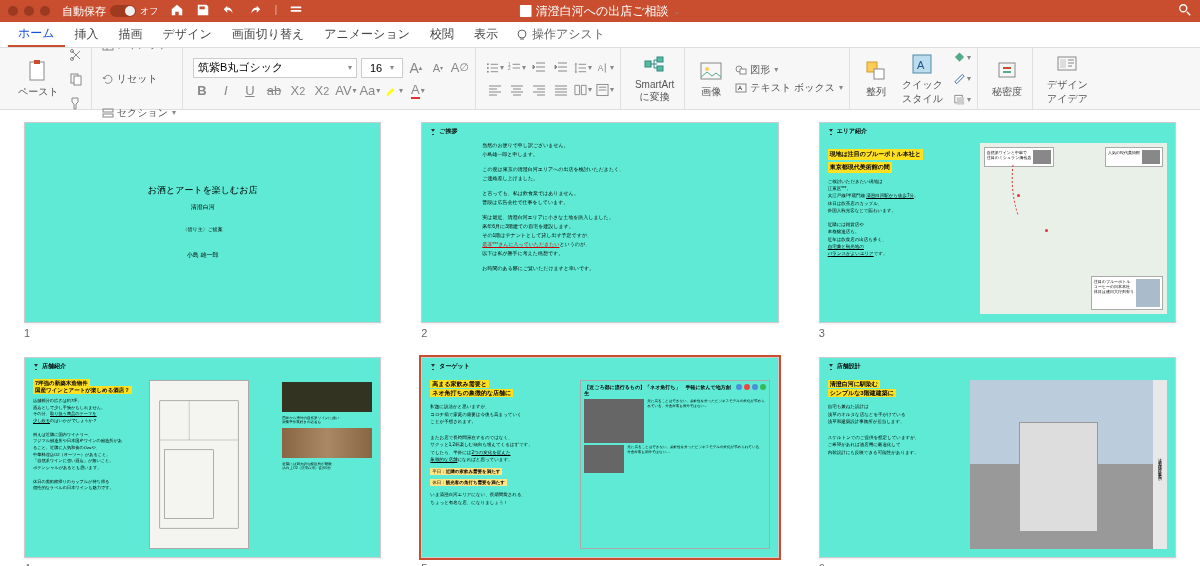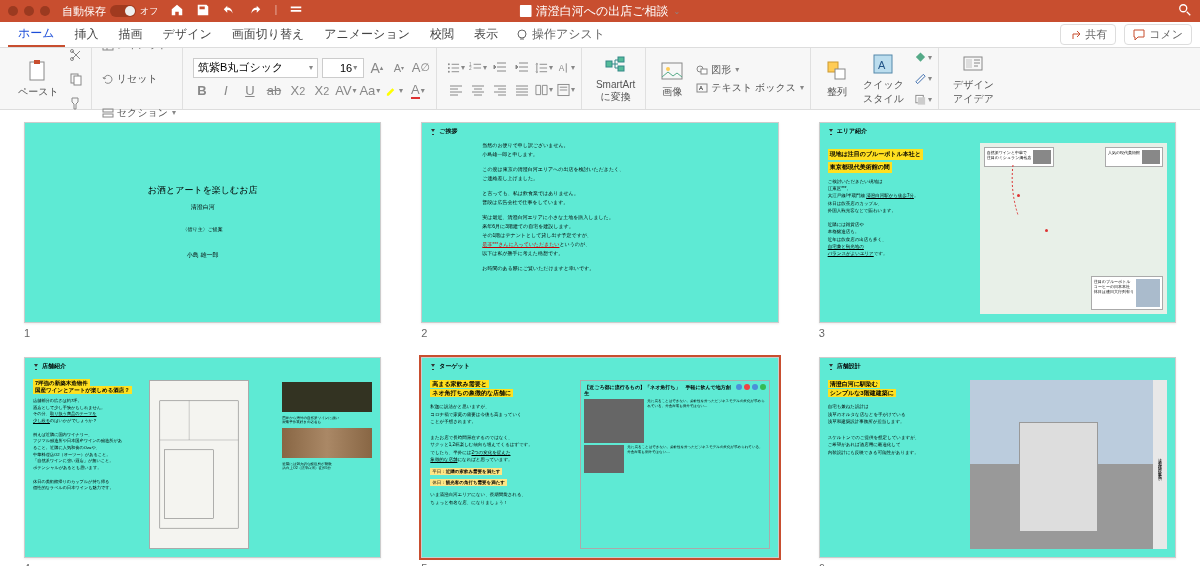--- a/index.html
+++ b/index.html
@@ -32,22 +32,22 @@
 
 
 .ribbon { height: 62px; background: #f7f7f7; border-bottom: 1px solid #ddd; display: flex; align-items: center; padding: 0 8px; gap: 4px; }
 .rgroup { display: flex; flex-direction: column; align-items: center; justify-content: center; height: 100%; padding: 0 6px; border-right: 1px solid #e0e0e0; }
 .rgroup:last-child { border-right: none; }
 .rgroup-h { display: flex; align-items: center; gap: 4px; }
 .rbtn-lg { display: flex; flex-direction: column; align-items: center; font-size: 10px; color: #555; gap: 2px; padding: 2px 4px; }
 .rbtn-lg svg { width: 24px; height: 24px; }
 .rrow { display: flex; align-items: center; gap: 3px; font-size: 10px; color: #555; padding: 1px 0; }
 .rrow svg { width: 12px; height: 12px; }
-.font-sel { width: 125px; height: 20px; border: 1px solid #ccc; background: #fff; font-size: 11px; padding: 0 4px; display: flex; align-items: center; justify-content: space-between; }
-.size-sel { width: 42px; height: 20px; border: 1px solid #ccc; background: #fff; font-size: 11px; padding: 0 17px; display: flex; align-items: center; justify-content: space-between; }
+.font-sel { width: 164px; height: 20px; border: 1px solid #ccc; background: #fff; font-size: 11px; padding: 0 4px; display: flex; align-items: center; justify-content: space-between; }
+.size-sel { width: 42px; height: 20px; border: 1px solid #ccc; background: #fff; font-size: 11px; padding: 0 8px; display: flex; align-items: center; justify-content: space-between; }
 .ico { width: 18px; height: 18px; display: flex; align-items: center; justify-content: center; color: #888; font-size: 13px; }
 .ico svg { width: 14px; height: 14px; fill: #888; }
 .caret { font-size: 8px; color: #888; margin-left: 1px; }
 
 
 .sorter { padding: 12px 24px; display: grid; grid-template-columns: repeat(3, 1fr); gap: 18px 40px; background: #fff; height: calc(100% - 110px); overflow: hidden; }
 .slide-wrap { display: flex; flex-direction: column; }
 .slide { width: 100%; aspect-ratio: 16/9; border: 1px solid #ccc; background: #5eead4; box-shadow: 0 1px 2px rgba(0,0,0,0.08); position: relative; overflow: hidden; font-size: 5px; }
 .slide.selected { outline: 2px solid #c84e2f; }
 .slide-num { font-size: 11px; color: #666; margin-top: 4px; }
@@ -162,34 +162,20 @@
   <div class="tab">アニメーション</div>
   <div class="tab">校閲</div>
   <div class="tab">表示</div>
   <div class="tell">
     <svg viewBox="0 0 12 12">
         <circle cx="6" cy="5" r="4" fill="none" stroke="#666"></circle>
         <path d="M4 10h4" stroke="#666"></path>
       </svg>
     <span>操作アシスト</span>
   </div>
-  <div class="tabs-right">
-    <div class="btn-share">
-      <svg viewBox="0 0 12 12">
-          <path d="M8 2l3 3-3 3M11 5H4v5" fill="none" stroke="#c84e2f"></path>
-        </svg>
-      <span>共有</span>
-    </div>
-    <div class="btn-comment">
-      <svg viewBox="0 0 12 12">
-          <path d="M1 1h10v7H5l-3 3V8H1z" fill="none" stroke="#c84e2f"></path>
-        </svg>
-      <span>コメン</span>
-    </div>
-  </div>
 </div>
 
 <div class="ribbon">
   <div class="rgroup">
     <div class="rgroup-h">
       <div class="rbtn-lg">
         <svg viewBox="0 0 24 24">
             <rect x="4" y="3" width="14" height="18" fill="#fff" stroke="#888"></rect>
             <rect x="8" y="1" width="6" height="4" fill="#c84e2f"></rect>
           </svg>
@@ -456,20 +442,30 @@
             <svg viewBox="0 0 14 14">
               <rect x="2" y="2" width="8" height="8" fill="#fff" stroke="#888"></rect>
               <rect x="4" y="4" width="8" height="8" fill="#ccc"></rect>
             </svg>
             <span class="caret">▾</span>
           </span>
       </div>
     </div>
   </div>
 
+  <div class="rgroup">
+    <div class="rbtn-lg">
+      <svg viewBox="0 0 24 24">
+          <rect x="4" y="4" width="16" height="14" fill="none" stroke="#888"></rect>
+          <rect x="8" y="8" width="8" height="2" fill="#c84e2f"></rect>
+          <rect x="8" y="12" width="8" height="2" fill="#5a8"></rect>
+        </svg>
+      <span>秘密度</span>
+    </div>
+  </div>
 
   <div class="rgroup">
     <div class="rbtn-lg">
       <svg viewBox="0 0 24 24">
           <rect x="3" y="5" width="18" height="13" fill="none" stroke="#888"></rect>
           <rect x="5" y="7" width="6" height="9" fill="#ddd"></rect>
           <path d="M13 8h6M13 11h6M13 14h4" stroke="#888"></path>
         </svg>
       <span style="white-space:pre-line;text-align:center">デザイン
 アイデア</span>

